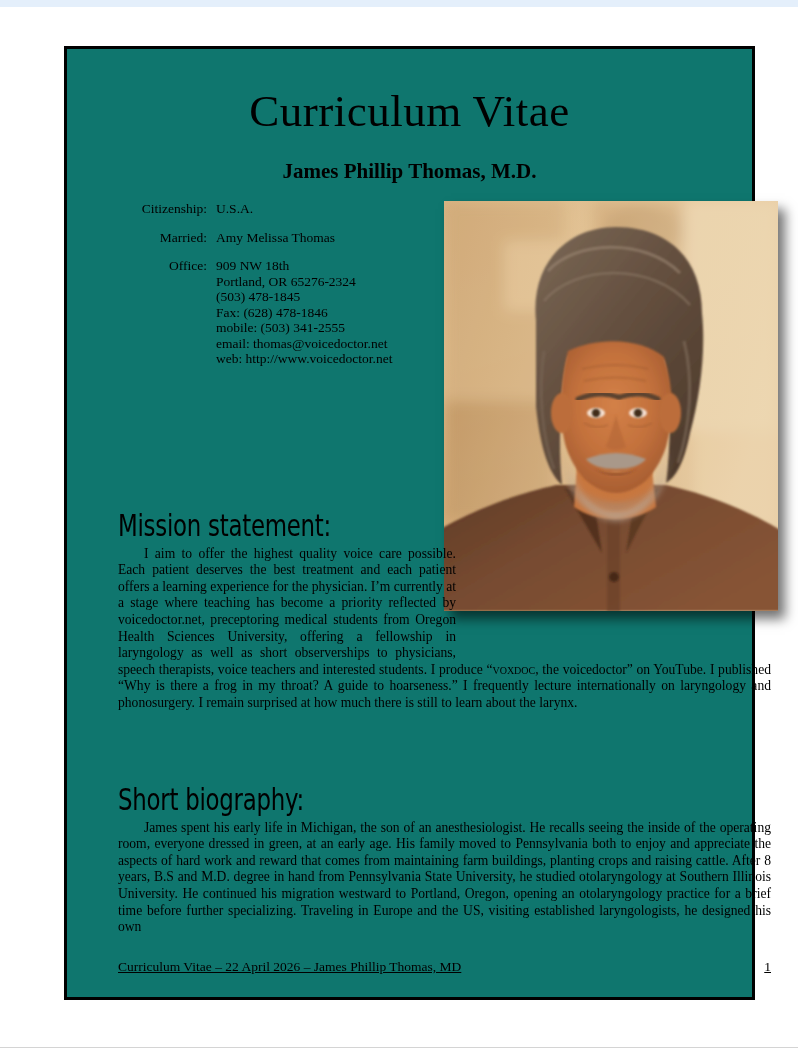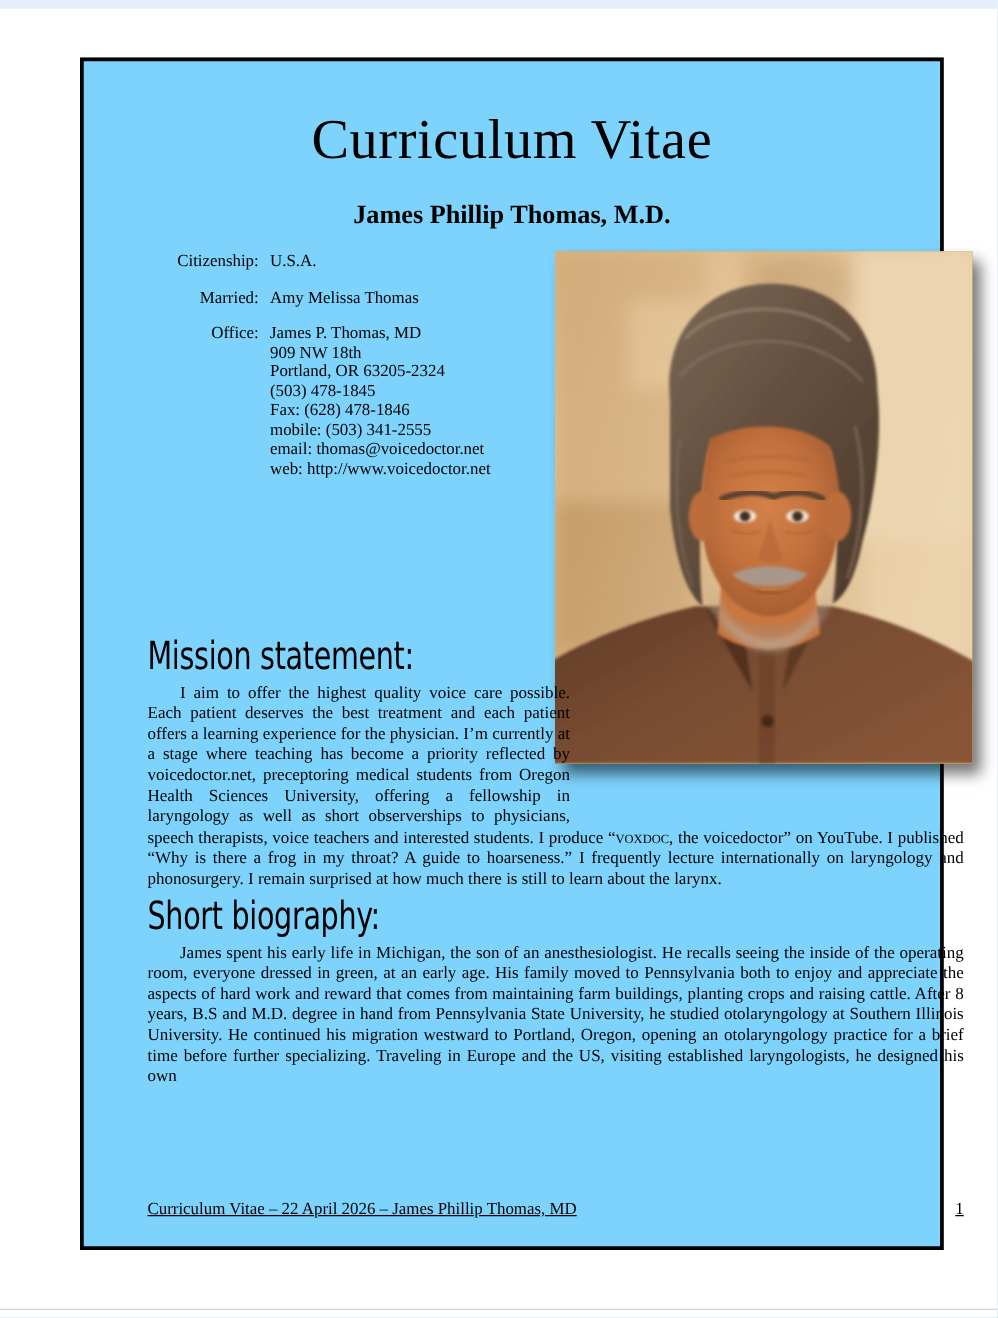--- a/index.html
+++ b/index.html
@@ -29,21 +29,21 @@
     background: #d4d4d4;
   }
 
   
   #page {
     position: absolute;
     left: 64px;
     top: 46px;
     width: 691px;
     height: 954px;
-    background: #7dd3fc;
+    background: #0f766e;
     border: 3px solid #000000;
     box-sizing: border-box;
   }
 
   
   .doc-title {
     text-align: center;
     font-family: "Liberation Serif", serif;
     font-size: 45px;
     font-weight: 400;
@@ -132,21 +132,21 @@
   }
   #photo-float {
     float: right;
     width: 315px;
     height: 112px;
   }
 
   #bio-section {
     position: absolute;
     left: 51px;
-    top: 668px;
+    top: 734px;
     width: 653px;
   }
   #bio-body { margin-top: 4px; }
 
   
   #page-footer {
     position: absolute;
     left: 51px;
     bottom: 22px;
     width: 653px;
@@ -181,23 +181,22 @@
       <div class="contact-row">
         <span class="contact-label">Married:</span>
         <span class="contact-value">Amy Melissa Thomas</span>
       </div>
     </div>
 
     <div class="contact-group">
       <div class="contact-row">
         <span class="contact-label">Office:</span>
         <span class="contact-value-stack">
-          <div>James P. Thomas, MD</div>
           <div>909 NW 18th</div>
-          <div>Portland, OR 63205-2324</div>
+          <div>Portland, OR 65276-2324</div>
           <div>(503) 478-1845</div>
           <div>Fax: (628) 478-1846</div>
           <div>mobile: (503) 341-2555</div>
           <div>email: thomas@voicedoctor.net</div>
           <div>web: http://www.voicedoctor.net</div>
         </span>
       </div>
     </div>
   </div>
 

